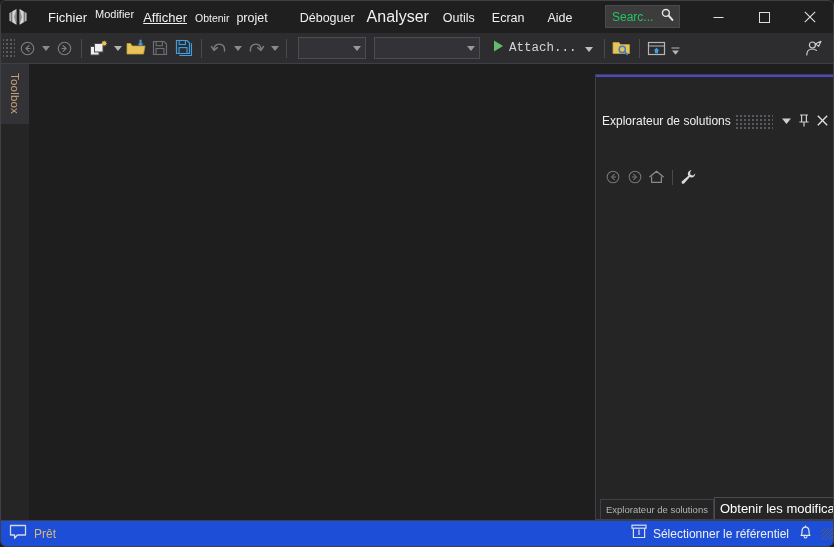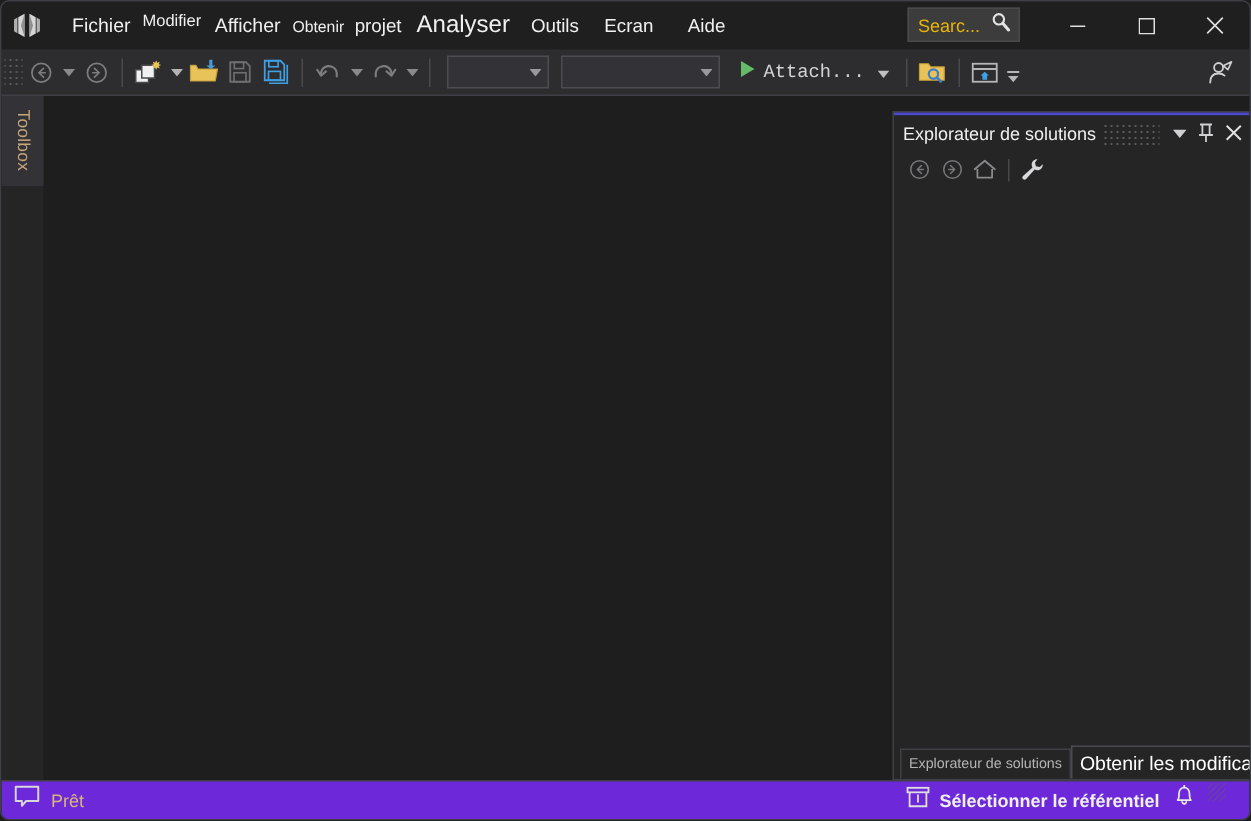--- a/index.html
+++ b/index.html
@@ -56,21 +56,21 @@
     color: #f0f0f0;
     padding: 0 8px;
     line-height: 32px;
     white-space: nowrap;
     cursor: default;
   }
 
   
   .mi-fichier   { font-size: 13px; padding-left: 7px; padding-right: 4px; }
   .mi-modifier  { font-size: 11px; padding: 0 4px; position: relative; top: -4px; }
-  .mi-afficher  { font-size: 13px; padding: 0 5px; }
+  .mi-afficher  { font-size: 13px; padding: 0 5px; text-decoration: underline; }
   .mi-obtenir   { font-size: 10.5px; padding: 0 3px; }
   .mi-projet    { font-size: 12.5px; padding: 0 4px; }
   .mi-deboguer  { font-size: 12.5px; margin-left: 22px; padding: 0 6px; }
   .mi-analyser  { font-size: 16px; padding: 0 6px; }
   .mi-outils    { font-size: 12.5px; padding: 0 8px; }
   .mi-extensions{ font-size: 12.5px; padding: 0 8px; }
   .mi-ecran     { font-size: 12.5px; padding: 0 9px; }
   .mi-aide      { font-size: 12.5px; padding: 0 14px; }
 
   .search-box {
@@ -80,21 +80,21 @@
     width: 75px;
     height: 23px;
     background: #3c3c3c;
     border: 1px solid #4a4a4a;
     display: flex;
     align-items: center;
     padding: 0 4px 0 6px;
     cursor: text;
   }
   .search-text {
-    color: #eab308;
+    color: #22c55e;
     font-size: 12px;
     flex: 1;
     white-space: nowrap;
     overflow: hidden;
   }
 
   .win-controls {
     position: absolute;
     right: 0;
     top: 0;
@@ -260,20 +260,21 @@
   .tool-window {
     width: 238px;
     flex: 0 0 238px;
     background: #252526;
     display: flex;
     flex-direction: column;
     margin-top: 10px;
     border: 1px solid #3f3f46;
     border-right: none;
     position: relative;
+    gap: 32px;
   }
   .tw-accent {
     height: 2px;
     background: #4f46c8;
     flex: 0 0 2px;
   }
 
   .tw-header {
     height: 23px;
     flex: 0 0 23px;
@@ -357,39 +358,39 @@
     color: #ffffff;
     background: #252526;
     border-color: #4a4a50;
     height: 22px;
   }
 
   
   .statusbar {
     height: 26px;
     flex: 0 0 26px;
-    background: #6d28d9;
+    background: #1d4ed8;
     border-top: 1px solid #3f3f46;
     display: flex;
     align-items: center;
     position: relative;
   }
   .sb-left {
     display: flex;
     align-items: center;
     gap: 7px;
     padding-left: 8px;
   }
   .sb-ready { color: #d8b778; font-size: 12px; }
   .sb-right {
     position: absolute;
-    right: 16px;
-    display: flex;
+    right: 0;
+    display: flex;
+    align-items: center;
     gap: 6px;
-    font-weight: bold;
   }
   .sb-repo {
     display: flex;
     align-items: center;
     gap: 6px;
     cursor: default;
     padding: 2px 3px;
     border-radius: 2px;
   }
   .sb-repo-label { color: #f0f0f0; font-size: 12px; white-space: nowrap; }
@@ -419,20 +420,21 @@
         <path d="M13.8 2.3 L13.8 19.5 L16.4 11.0 Z" fill="#8f8f8f"></path>
       </svg>
     </div>
 
     <div class="menubar">
       <div class="menu-item mi-fichier">Fichier</div>
       <div class="menu-item mi-modifier">Modifier</div>
       <div class="menu-item mi-afficher">Afficher</div>
       <div class="menu-item mi-obtenir">Obtenir</div>
       <div class="menu-item mi-projet">projet</div>
+      <div class="menu-item mi-deboguer">Déboguer</div>
       <div class="menu-item mi-analyser">Analyser</div>
       <div class="menu-item mi-outils">Outils</div>
       <div class="menu-item mi-ecran">Ecran</div>
       <div class="menu-item mi-aide">Aide</div>
     </div>
 
     <div class="search-box">
       <div class="search-text" title="Rechercher">Searc...</div>
       <span>
         <svg width="15" height="15" viewBox="0 0 16 16" aria-hidden="true">

